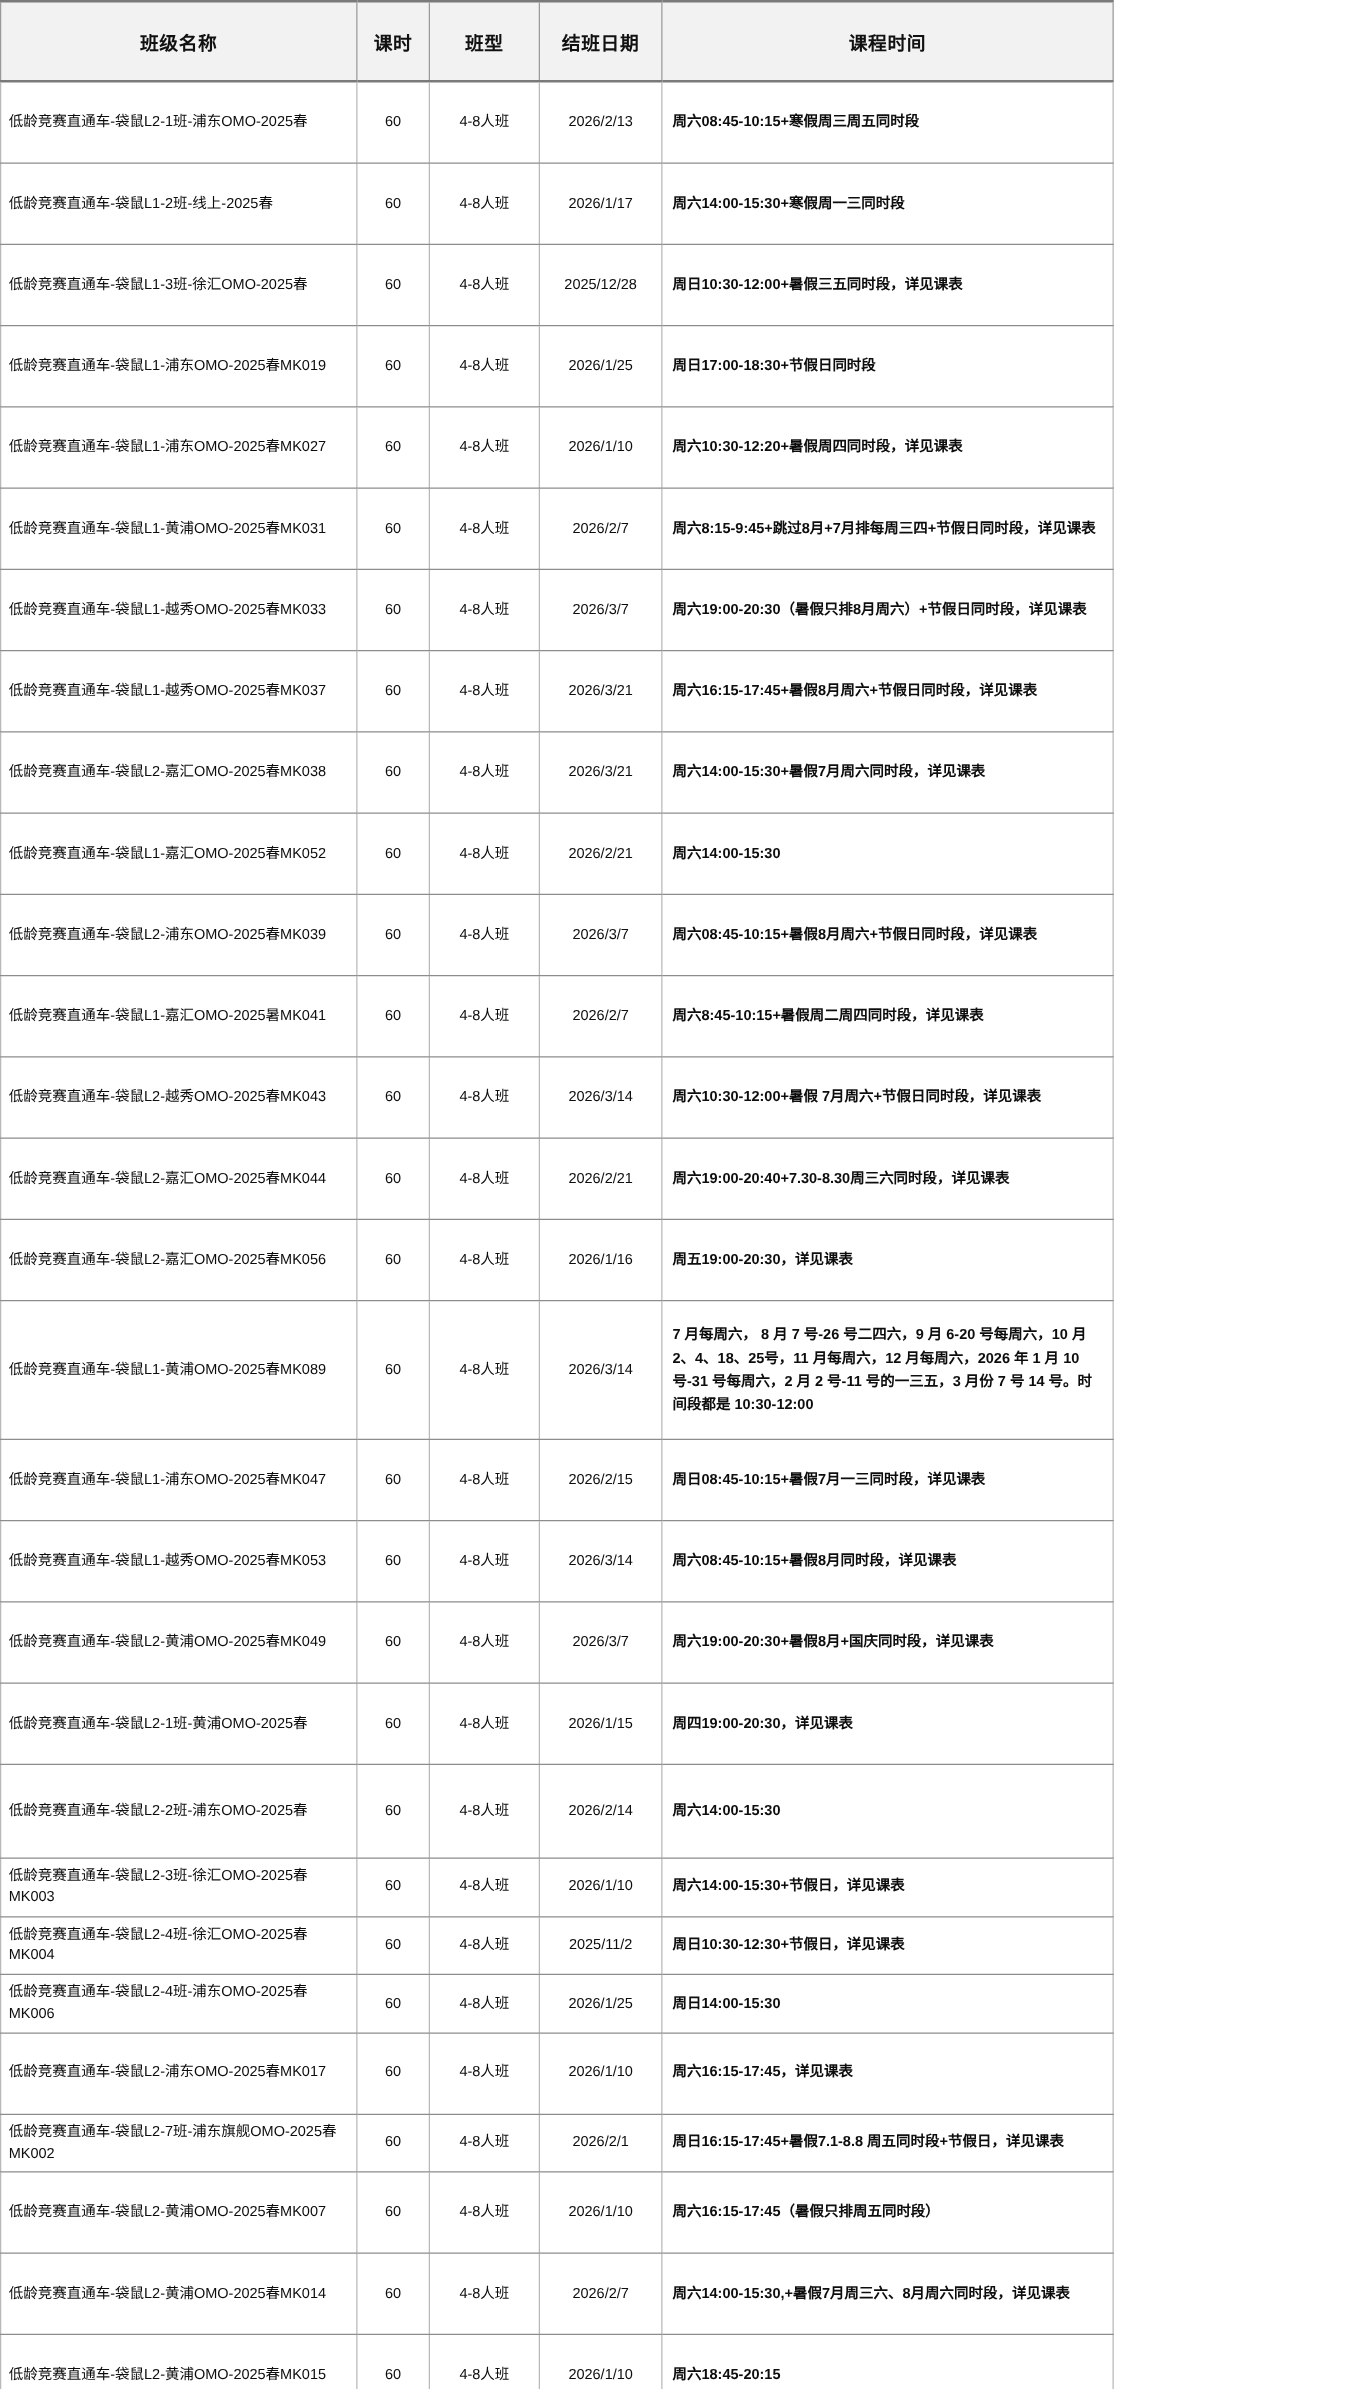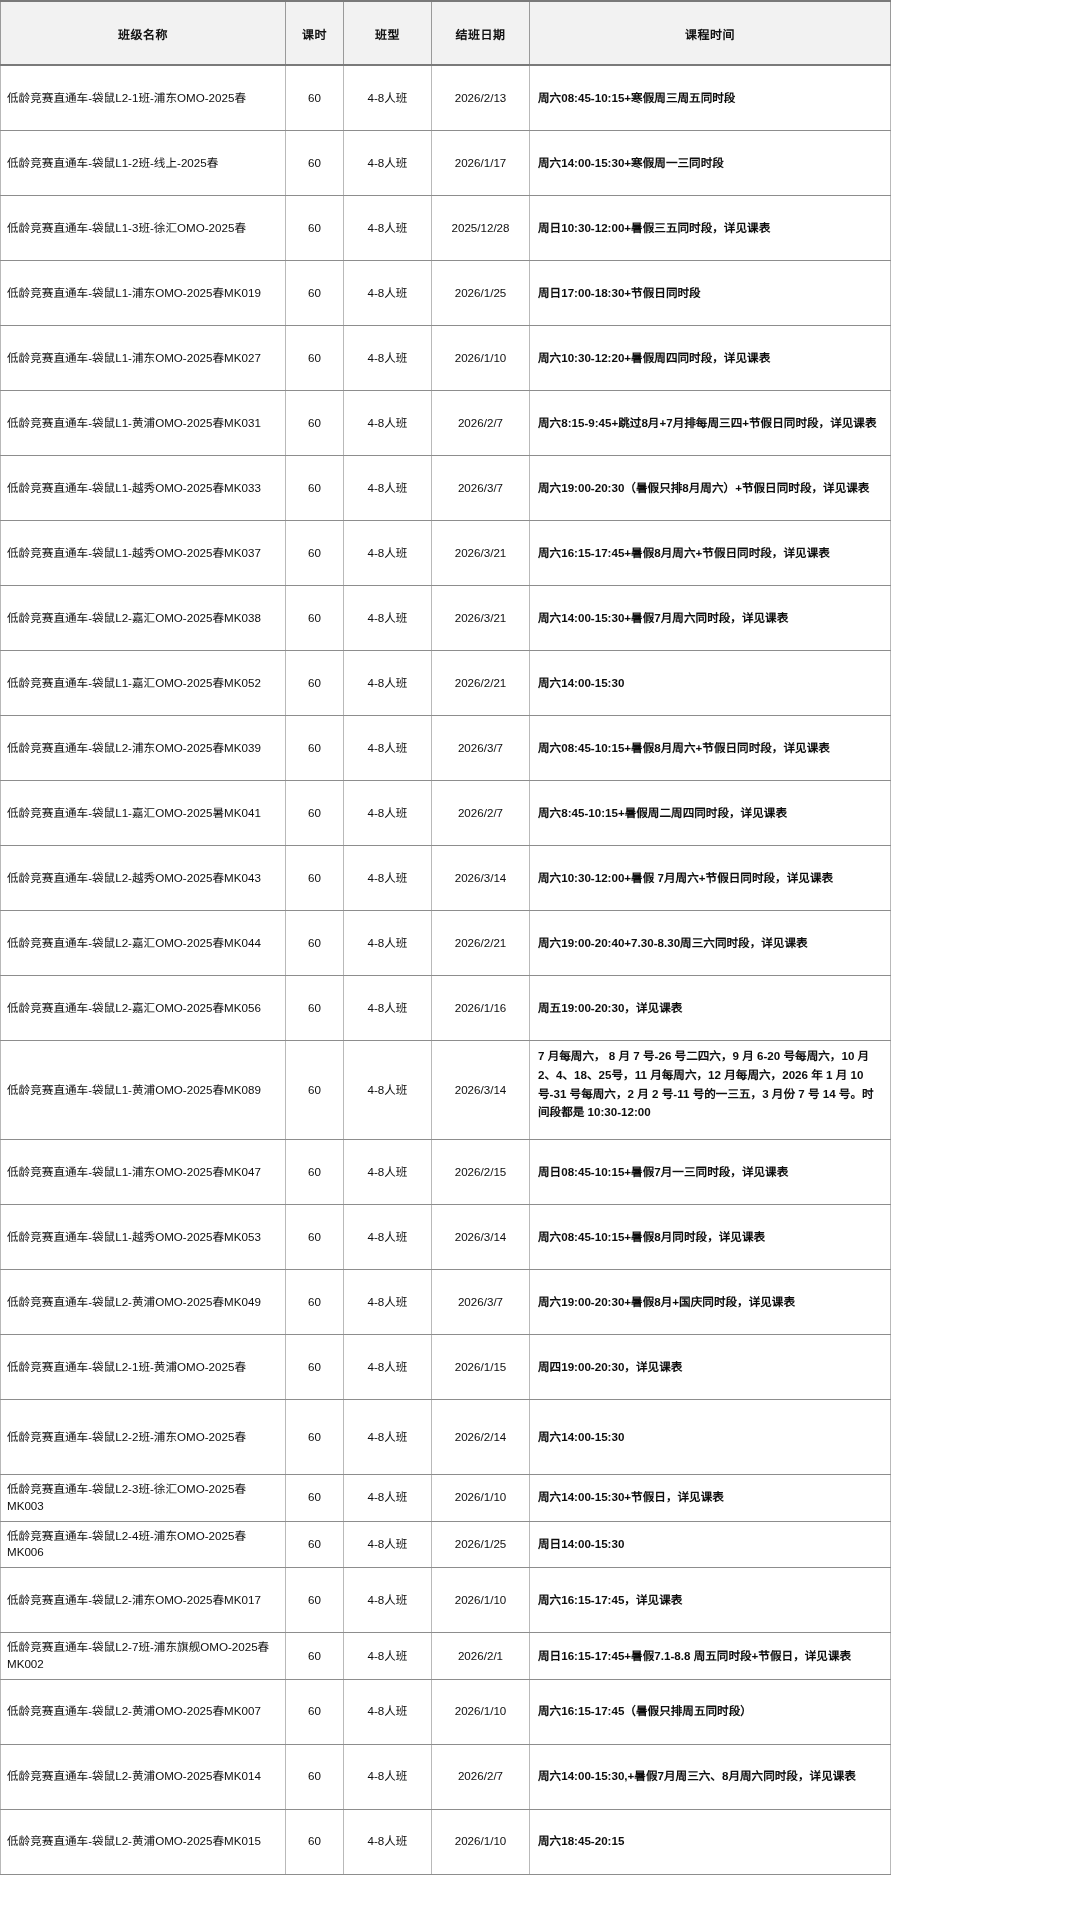--- a/index.html
+++ b/index.html
@@ -34,21 +34,21 @@
   table.schedule col.c-hours  { width: 58px;  }
   table.schedule col.c-type   { width: 88px;  }
   table.schedule col.c-date   { width: 98px;  }
   table.schedule col.c-time   { width: 361px; }
 
   table.schedule thead th {
     background: #f2f2f2;
     border: 1px solid #9a9a9a;
     border-top: 2px solid #7a7a7a;
     border-bottom: 2px solid #7a7a7a;
-    font-size: 12px;
+    font-size: 15px;
     font-weight: bold;
     color: #111111;
     height: 54px;
     padding: 4px 6px;
     text-align: center;
     vertical-align: middle;
     letter-spacing: 0.5px;
   }
 
   table.schedule tbody td {
@@ -77,21 +77,21 @@
     padding-left: 8px;
     font-weight: bold;
   }
 
   table.schedule tbody tr { height: 36px; }
   table.schedule tbody tr.tall td { height: 52px; }
   table.schedule tbody tr.xtall td { height: 62px; }
   table.schedule tbody tr.multiline td { height: 86px; }
   table.schedule tbody tr.multiline td.cell-time {
     vertical-align: top;
-    padding-top: 6px;
+    padding-top: 18px;
     line-height: 1.62;
   }
   table.schedule tbody tr.multiline td.cell-name,
   table.schedule tbody tr.twoline td.cell-name {
     vertical-align: middle;
   }
 </style>
 </head>
 <body>
 
@@ -262,20 +262,27 @@
           <td class="cell-time">周六14:00-15:30</td>
         </tr>
         <tr class="twoline">
           <td class="cell-name">低龄竞赛直通车-袋鼠L2-3班-徐汇OMO-2025春MK003</td>
           <td class="cell-hours">60</td>
           <td class="cell-type">4-8人班</td>
           <td class="cell-date">2026/1/10</td>
           <td class="cell-time">周六14:00-15:30+节假日，详见课表</td>
         </tr>
         <tr class="twoline">
+          <td class="cell-name">低龄竞赛直通车-袋鼠L2-4班-徐汇OMO-2025春MK004</td>
+          <td class="cell-hours">60</td>
+          <td class="cell-type">4-8人班</td>
+          <td class="cell-date">2025/11/2</td>
+          <td class="cell-time">周日10:30-12:30+节假日，详见课表</td>
+        </tr>
+        <tr class="twoline">
           <td class="cell-name">低龄竞赛直通车-袋鼠L2-4班-浦东OMO-2025春MK006</td>
           <td class="cell-hours">60</td>
           <td class="cell-type">4-8人班</td>
           <td class="cell-date">2026/1/25</td>
           <td class="cell-time">周日14:00-15:30</td>
         </tr>
         <tr class="tall">
           <td class="cell-name">低龄竞赛直通车-袋鼠L2-浦东OMO-2025春MK017</td>
           <td class="cell-hours">60</td>
           <td class="cell-type">4-8人班</td>

